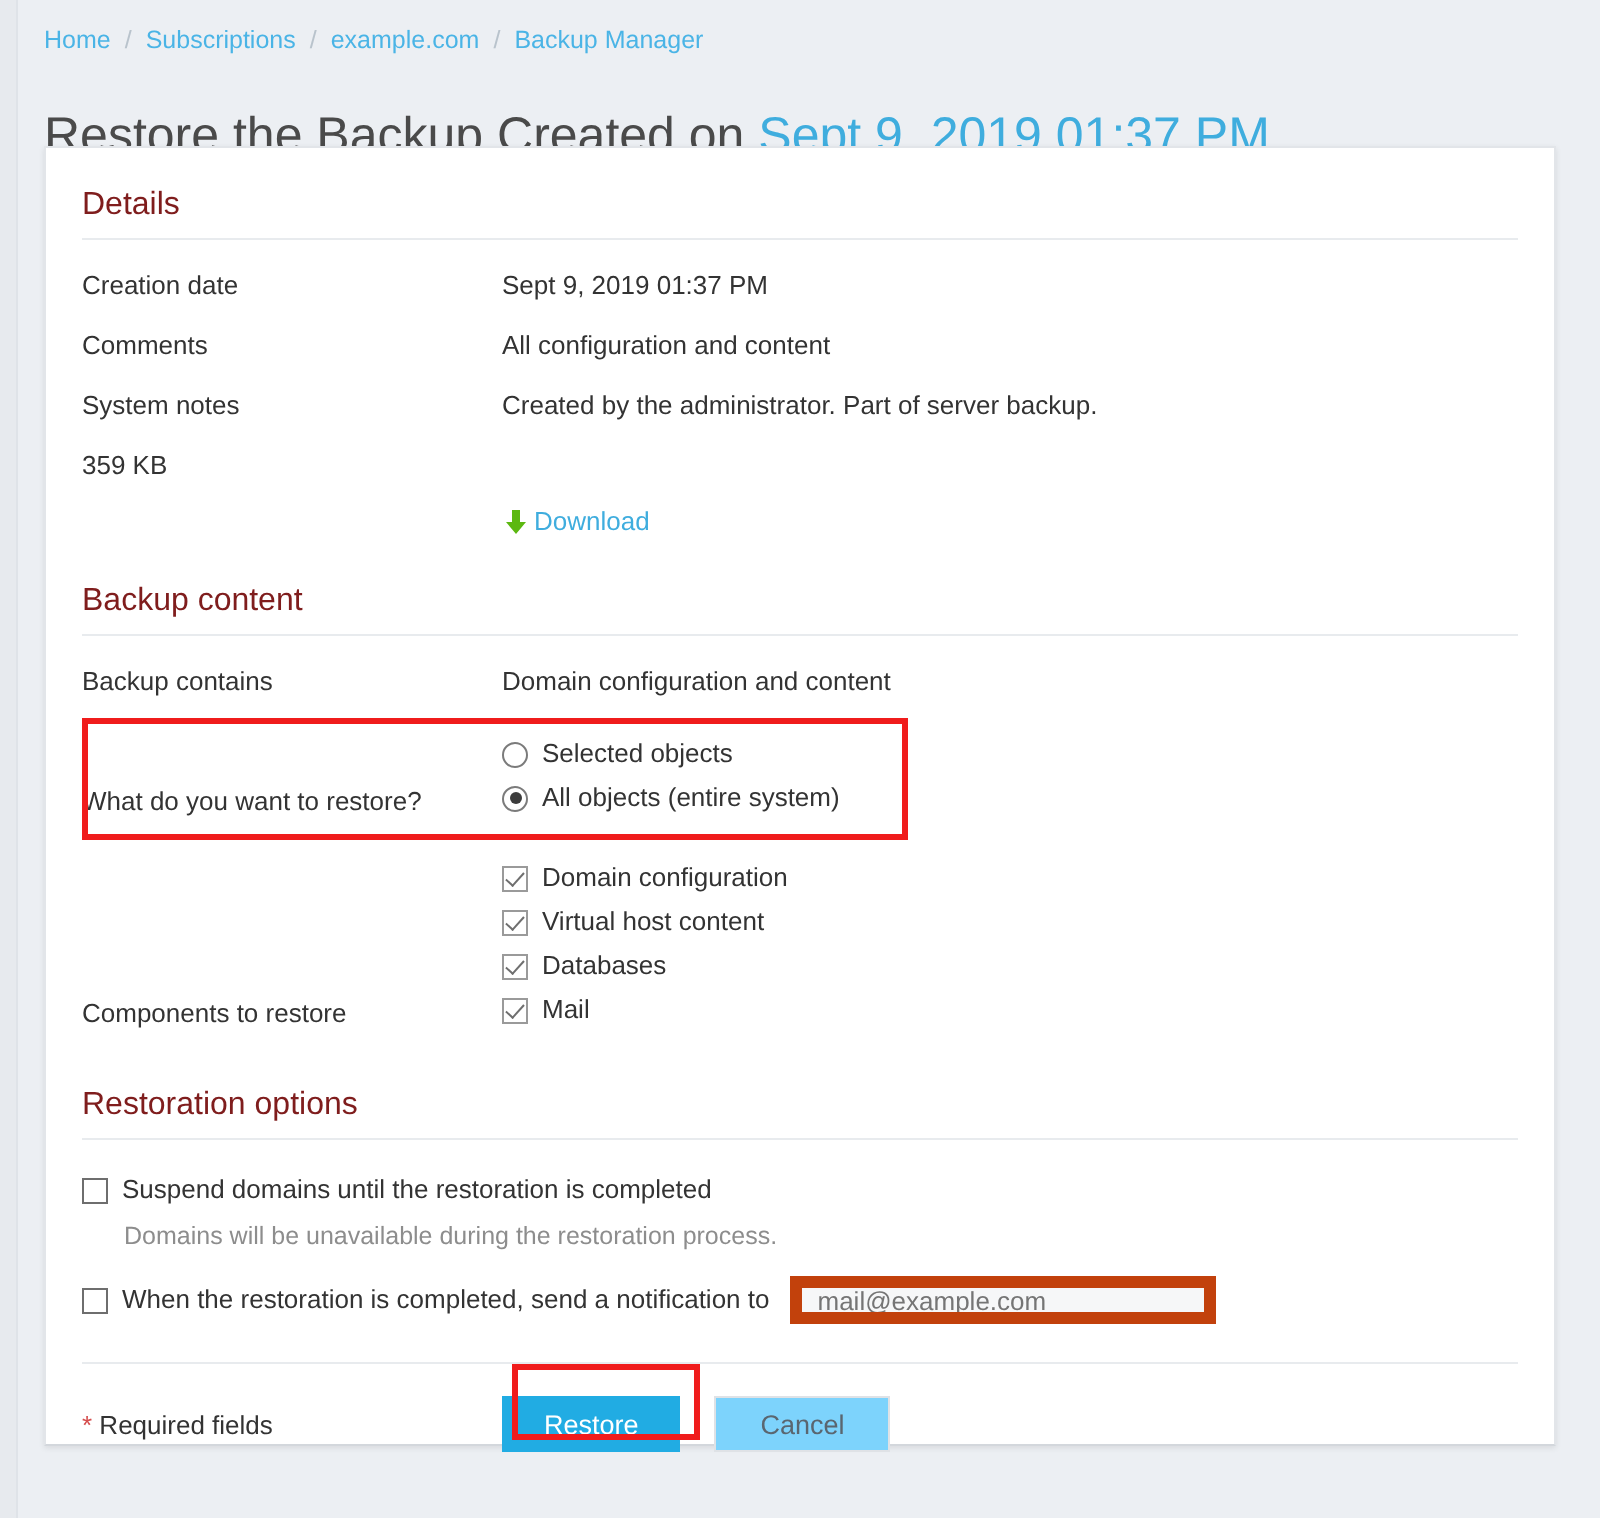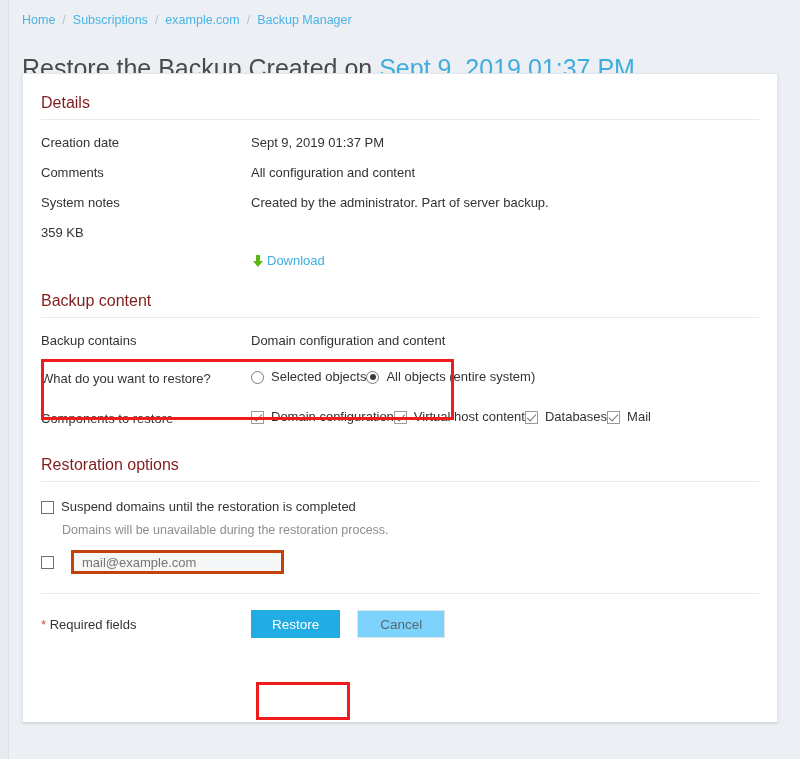--- a/index.html
+++ b/index.html
@@ -136,20 +136,21 @@
     height: 16px;
     margin-right: 2px;
     display: inline-block;
     position: relative;
     top: 1px;
   }
 
   
   .opt-list {
     display: flex;
+    flex-direction: column;
   }
   .opt {
     display: flex;
     align-items: center;
     line-height: 22px;
     font-size: 13px;
     color: #333333;
     white-space: nowrap;
   }
   .radio {
@@ -234,21 +235,21 @@
   .opt-hint {
     color: #8d8d8d;
     font-size: 12.5px;
     line-height: 18px;
     padding: 1px 0 8px 21px;
   }
   .email-input {
     margin-left: 10px;
     width: 213px;
     height: 24px;
-    border: 3px solid #c2410c;
+    border: 6px solid #c2410c;
     background: #f6f7f8;
     color: #a7acb3;
     font-family: "Liberation Sans", sans-serif;
     font-size: 13px;
     padding: 0 8px;
     box-sizing: border-box;
     outline: none;
   }
 
   
@@ -389,20 +390,21 @@
 
       <h2 class="section-title">Restoration options</h2>
       <div class="dl-wrap" style="padding-top:12px;">
         <label class="opt-line">
           <span class="checkbox plain"></span>
           <span>Suspend domains until the restoration is completed</span>
         </label>
         <div class="opt-hint">Domains will be unavailable during the restoration process.</div>
         <div class="opt-line">
           <span class="checkbox plain"></span>
+          <span>When the restoration is completed, send a notification to</span>
           <input class="email-input" type="text" placeholder="mail@example.com" style="">
         </div>
       </div>
 
       <div class="footer-sep"></div>
       <div class="footer">
         <div class="required"><span class="star">*</span><span> Required fields</span></div>
         <button class="btn btn-primary">Restore</button>
         <button class="btn btn-secondary">Cancel</button>
       </div>

